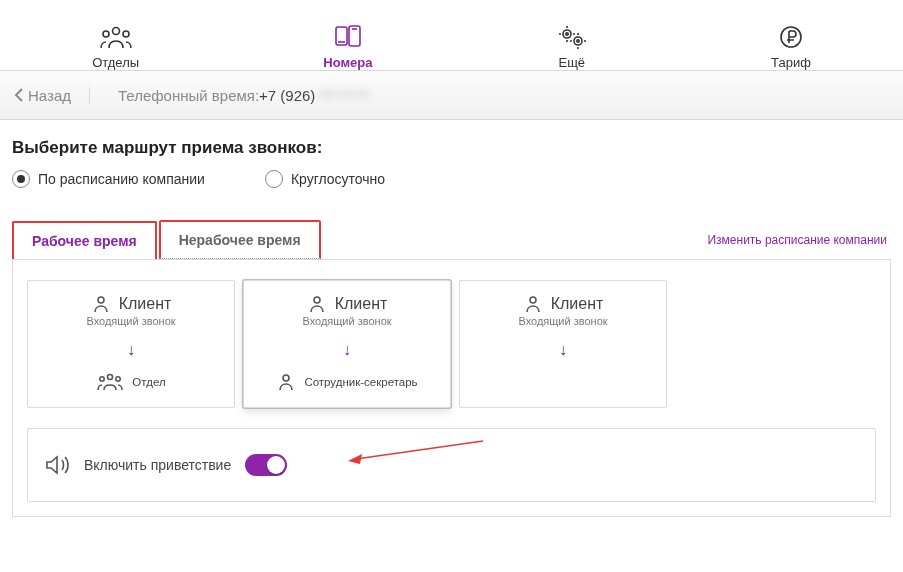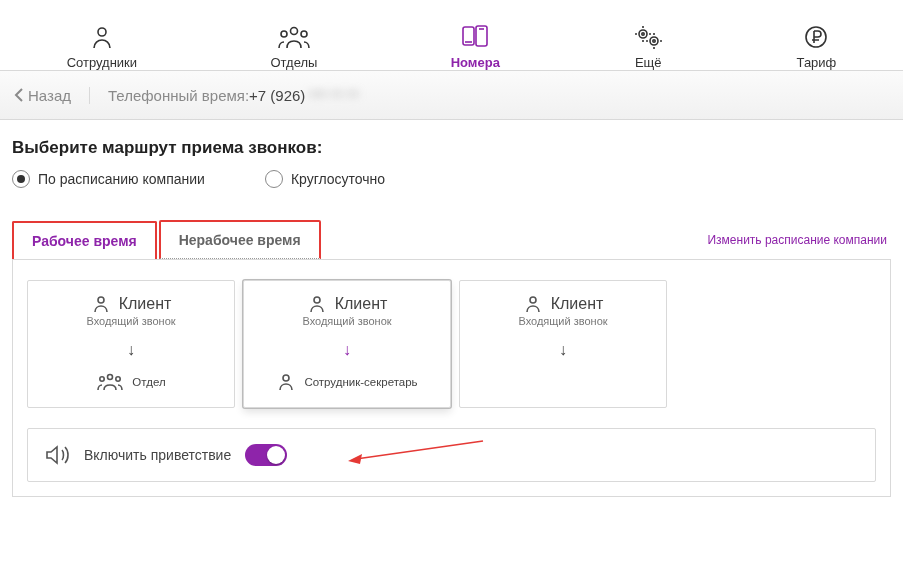--- a/index.html
+++ b/index.html
@@ -12,21 +12,21 @@
   html,body{margin:0;padding:0;font-family:Arial,Helvetica,sans-serif;background:#fff;color:#333;width:903px}
   
   .topnav{display:flex;justify-content:space-around;align-items:flex-end;height:70px;border-bottom:1px solid var(--border);box-shadow:0 1px 3px rgba(0,0,0,.04)}
   .nav-item{display:flex;flex-direction:column;align-items:center;font-size:13px;color:#333;cursor:pointer;gap:3px}
   .nav-item.active{color:var(--purple);font-weight:bold}
   .nav-icon{height:30px;display:flex;align-items:center;justify-content:center}
   .nav-icon svg{stroke:#333;fill:none;stroke-width:1.6}
   .nav-item.active .nav-icon svg{stroke:var(--purple)}
   
   .crumb{display:flex;align-items:center;height:48px;background:linear-gradient(#fbfbfb,#f1f1f1);border-bottom:1px solid var(--border);padding:0 14px;font-size:15px;color:var(--light-grey)}
-  .back{display:flex;align-items:center;gap:4px;cursor:pointer;padding-right:18px;border-right:1px solid var(--border);margin-right:18px}
+  .back{display:flex;align-items:center;gap:4px;cursor:pointer;padding-right:18px;border-right:1px solid var(--border);margin-right:28px}
   .back svg{stroke:var(--light-grey)}
   .crumb .label{color:var(--light-grey)}
   .crumb .num{font-weight:normal;color:#444}
   .crumb .mask{filter:blur(4px);color:#999;margin-left:4px}
   
   .content{padding:18px 12px 12px 12px}
   .heading{font-size:17px;font-weight:bold;color:#222;margin-bottom:12px}
   .radios{display:flex;gap:60px;margin-bottom:32px;font-size:14px;color:#333}
   .radio{display:flex;align-items:center;gap:8px;cursor:pointer}
   .radio .dot{width:16px;height:16px;border:1px solid #888;border-radius:50%;display:flex;align-items:center;justify-content:center}
@@ -41,41 +41,32 @@
   .cards-wrap{border:1px solid var(--border);border-top:none;padding:20px 14px 14px 14px}
   .cards{display:flex;gap:8px}
   .card{flex:0 0 190px;border:1px solid var(--border);border-radius:2px;padding:14px 8px 16px 8px;display:flex;flex-direction:column;align-items:center;font-size:11.5px;color:#444;cursor:pointer;background:#fff}
   .card.selected{box-shadow:0 0 0 1px #bbb,0 4px 8px rgba(0,0,0,.12)}
   .card .row1{display:flex;align-items:flex-start;gap:8px;margin-bottom:2px;font-size:16px}
   .card .sub{color:#777;font-size:11px}
   .card .arrow{margin:14px 0;font-size:16px;color:#444}
   .card.selected .arrow{color:var(--purple)}
   .card .row2{display:flex;align-items:center;gap:8px;font-size:11.5px;text-align:left}
   
-  .greet{margin-top:20px;border:1px solid var(--border);border-radius:2px;padding:14px 16px;display:flex;align-items:center;gap:14px;background:#fff;position:relative}
+  .greet{margin-top:20px;border:1px solid var(--border);border-radius:2px;padding:24px 16px;display:flex;align-items:center;gap:14px;background:#fff;position:relative}
   .greet .lbl{font-size:14px;color:#444}
   .toggle{width:42px;height:22px;border-radius:11px;background:var(--purple);position:relative;cursor:pointer}
   .toggle::after{content:"";position:absolute;right:2px;top:2px;width:18px;height:18px;border-radius:50%;background:#fff;box-shadow:0 1px 2px rgba(0,0,0,.3)}
   .red-arrow{position:absolute;left:320px;top:8px;pointer-events:none}
   
   .ico{stroke:#555;fill:none;stroke-width:1.6}
 </style>
 </head>
 <body>
 
 <div class="topnav">
-  <div class="nav-item">
-    <span class="nav-icon">
-      <svg width="28" height="26" viewBox="0 0 28 26">
-          <circle cx="14" cy="8" r="4"></circle>
-          <path d="M6 24c0-5 4-8 8-8s8 3 8 8"></path>
-        </svg>
-    </span>
-    <span>Сотрудники</span>
-  </div>
   <div class="nav-item">
     <span class="nav-icon">
       <svg width="34" height="26" viewBox="0 0 34 26">
           <circle cx="17" cy="7" r="3.5"></circle>
           <circle cx="7" cy="10" r="3"></circle>
           <circle cx="27" cy="10" r="3"></circle>
           <path d="M2 24c0-4 2.5-6 5-6M32 24c0-4-2.5-6-5-6M10 24c0-5 3-7 7-7s7 2 7 7"></path>
         </svg>
     </span>
     <span>Отделы</span>

